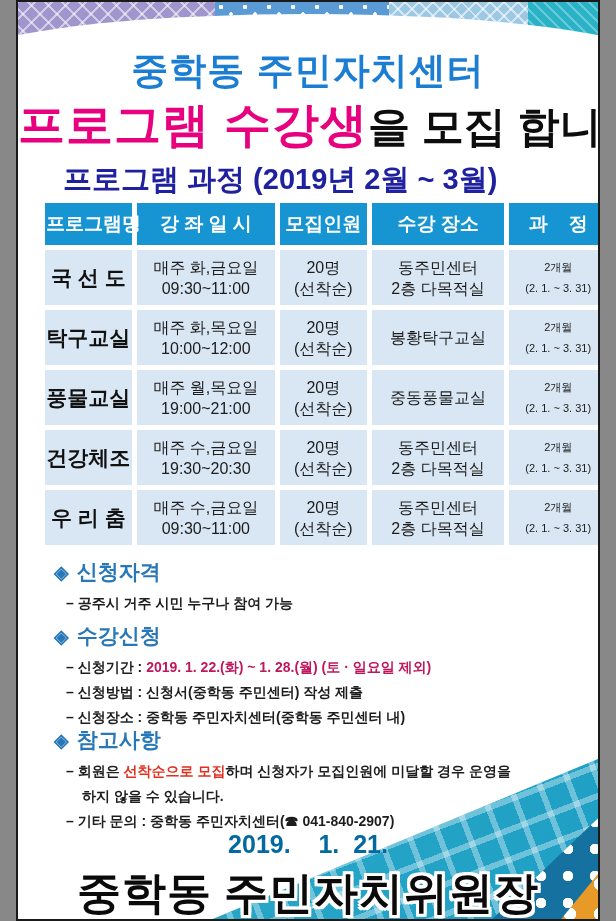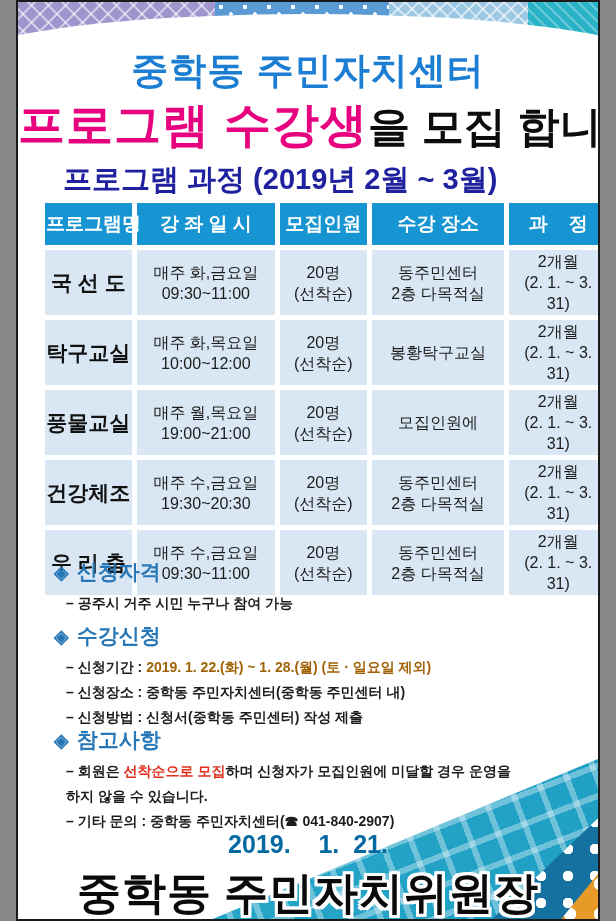--- a/index.html
+++ b/index.html
@@ -42,30 +42,30 @@
   .table-title{position:absolute;top:158px;left:45px;
     font-size:29px;font-weight:800;color:#20219f;}
   
   table.prog{position:absolute;top:196px;left:22px;width:572px;
     border-collapse:separate;border-spacing:5px;table-layout:fixed;}
   table.prog th{background:#1795d2;color:#fff;font-size:19px;font-weight:800;
     height:40px;white-space:pre;text-align:center;vertical-align:middle;}
   table.prog td{background:#d9e7f4;height:53px;text-align:center;vertical-align:middle;
     font-size:16px;color:#1c1c1c;line-height:21px;}
   table.prog td.name{font-size:21px;font-weight:800;color:#111;}
-  table.prog td.period{font-size:16px;}
+  table.prog td.period{font-size:11px;}
   col.c0{width:16%;} col.c1{width:25.5%;} col.c2{width:16%;} col.c3{width:24.5%;} col.c4{width:18%;}
   
   .section{position:absolute;left:36px;right:30px;}
   .sec-title{font-size:21px;font-weight:800;color:#2878b8;}
   .sec-title .diamond{font-size:19px;margin-right:8px;color:#2878b8;}
   .sec-items{margin-top:7px;margin-left:12px;font-size:14px;line-height:20px;color:#1d1d1d;font-weight:600;}
   .sec-items .row{margin-top:5px;white-space:nowrap;}
-  .indent2{}
-  .purple{color:#a16207;}
+  .indent2{margin-left:16px;}
+  .purple{color:#be185d;}
   .red{color:#e0301e;}
   .sec-qualification{top:556px;}
   .sec-apply{top:620px;}
   .sec-notes{top:724px;}
   
   .date-line{position:absolute;top:828px;left:0;right:0;text-align:center;
     font-size:25px;font-weight:700;color:#0369a1;white-space:pre;z-index:6;}
   .signature{position:absolute;top:862px;left:0;right:0;text-align:center;
     font-family:"Liberation Serif", serif;font-weight:900;font-size:44px;color:#0a0a0a;
     letter-spacing:1px;z-index:6;
@@ -181,21 +181,21 @@
           </td>
           <td class="schedule">
             <div>매주 월,목요일</div>
             <div>19:00~21:00</div>
           </td>
           <td class="capacity">
             <div>20명</div>
             <div>(선착순)</div>
           </td>
           <td class="place">
-            <div>모집인원에</div>
+            <div>중동풍물교실</div>
           </td>
           <td class="period">
             <div>2개월</div>
             <div>(2. 1. ~ 3. 31)</div>
           </td>
         </tr>
         <tr>
           <td class="name">
             <div>건강체조</div>
           </td>
@@ -250,22 +250,22 @@
   </div>
 
   <div class="section sec-apply">
     <div class="sec-title">
       <span class="diamond">◈</span><span>수강신청</span>
     </div>
     <div class="sec-items">
       <div class="row">
         <span>– 신청기간 : </span><span class="purple">2019. 1. 22.(화) ~ 1. 28.(월) (토 · 일요일 제외)</span>
       </div>
+      <div class="row">– 신청방법 : 신청서(중학동 주민센터) 작성 제출</div>
       <div class="row">– 신청장소 : 중학동 주민자치센터(중학동 주민센터 내)</div>
-      <div class="row">– 신청방법 : 신청서(중학동 주민센터) 작성 제출</div>
     </div>
   </div>
 
   <div class="section sec-notes">
     <div class="sec-title">
       <span class="diamond">◈</span><span>참고사항</span>
     </div>
     <div class="sec-items">
       <div class="row">
         <span>– 회원은 </span><span class="red">선착순으로 모집</span><span>하며 신청자가 모집인원에 미달할 경우 운영을</span>

